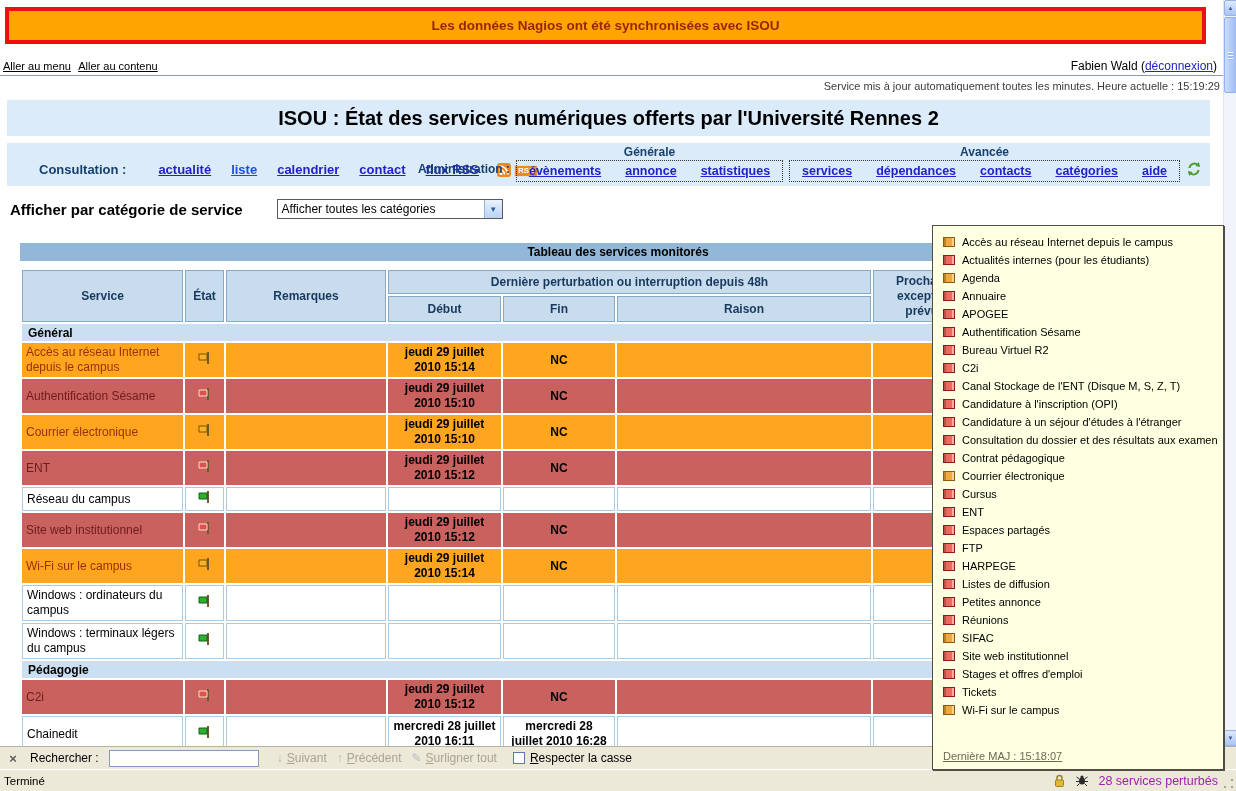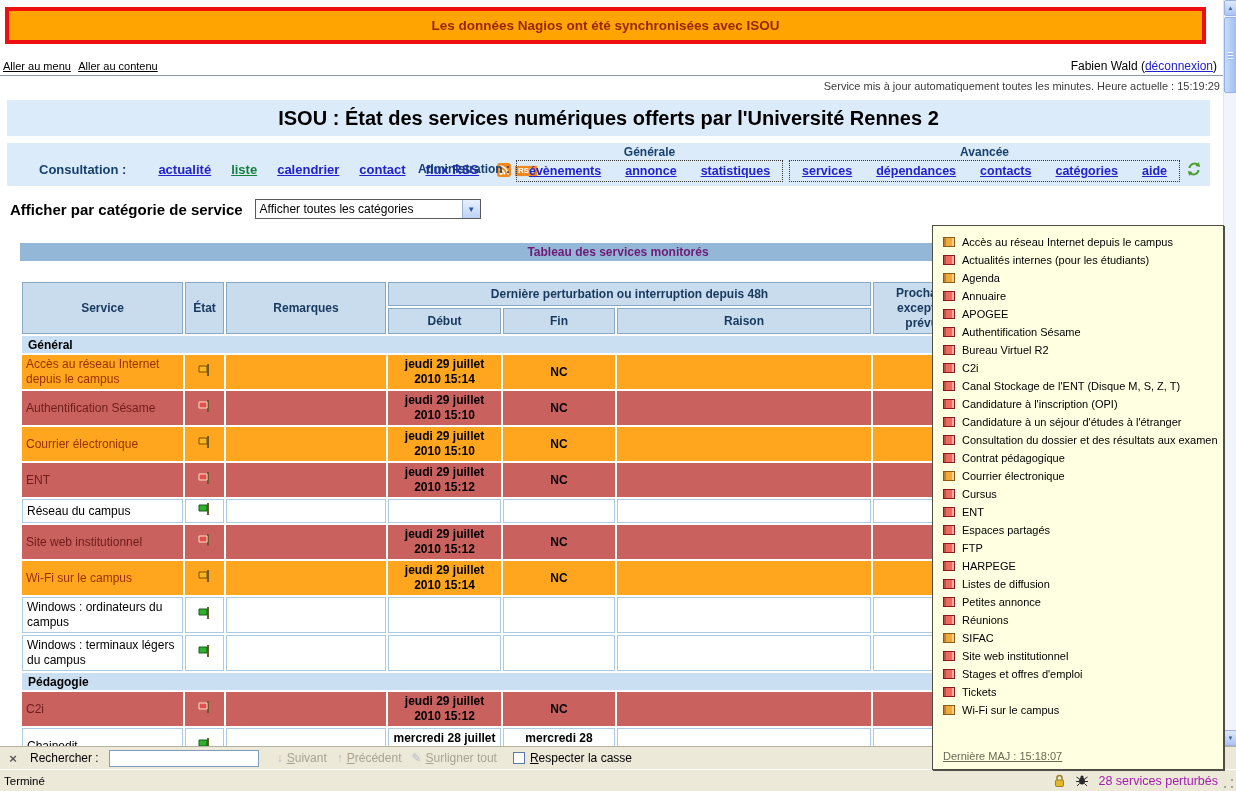--- a/index.html
+++ b/index.html
@@ -45,59 +45,59 @@
     position:absolute; top:143px; left:7px; width:1203px; height:43px;
     background:#dbebfa;
   }
   .consult {
     position:absolute; left:32px; bottom:9px;
     display:flex; align-items:center; gap:32px;
     font-size:13px;
   }
   .nav-caption { font-weight:bold; color:#16406e; }
   .nav-link { color:#2222cc; font-weight:bold; text-decoration:underline; font-size:13px; }
-  .nav-link.visited { color:#15803d; }
+  .nav-link.visited { color:#1d4ed8; }
   .rss-icons { display:inline-flex; gap:3px; align-items:flex-end; margin-left:2px; }
   .rss-badge {
     background:#f08820; border:1px solid #e0e0e0; color:#fff;
     font-size:8px; font-weight:bold; padding:1px 3px; line-height:1;
   }
   .admin-wrap {
     position:absolute; right:8px; bottom:4px;
     display:flex; align-items:flex-end; gap:6px;
   }
   .admin-wrap > .nav-caption { margin-bottom:6px; }
   .admin-box { display:flex; flex-direction:column; align-items:center; }
   .grp-label { font-size:12px; font-weight:bold; color:#16406e; margin-bottom:1px; }
   .grp-links { border:1px dotted #333; padding:3px 12px; display:flex; gap:24px; }
   .refresh-icon { margin-bottom:5px; }
 
   
   .filter-row {
     position:absolute; top:199px; left:10px;
-    display:flex; align-items:center; gap:12px;
+    display:flex; align-items:center; gap:2px;
   }
   .filter-label { font-size:15px; font-weight:bold; }
   .xp-select {
     width:226px; height:20px; border:1px solid #5a5a5a; background:#fff;
     display:flex; align-items:center; justify-content:space-between;
-    font-size:12px; padding-left:4px; cursor:default;
+    font-size:12px; padding-left:4px; cursor:default;margin-left:32px;
   }
   .xp-select .arrow-btn {
     width:18px; height:18px; display:flex; align-items:center; justify-content:center;
     background:linear-gradient(#e9f1fd,#bcd3f5); border-left:1px solid #9ab4d2;
     color:#2a5aa0; font-size:8px;
   }
 
   
   .table-wrap { position:absolute; top:243px; left:20px; width:1196px; height:503px; overflow:hidden; }
   .table-caption {
-    height:18px; background:#92b7d7; color:#701a75;
+    height:18px; background:#92b7d7; color:#000000;
     font-weight:bold; font-size:12px; text-align:center; line-height:18px;
-    margin-bottom:19px;
+    margin-bottom:7px;
   }
   table.services {
     width:1196px; table-layout:fixed;
     border-collapse:separate; border-spacing:2px;
     font-size:12px;
   }
   th { background:#c8dcee; color:#17395e; font-weight:bold; border:1px solid #86a9c7; padding:1px 2px; }
   th.h-top { height:24px; }
   th.h-sub { height:26px; }
   th .narrow { width:90px; margin:0 auto 0 4px; text-align:center; line-height:1.25; }

